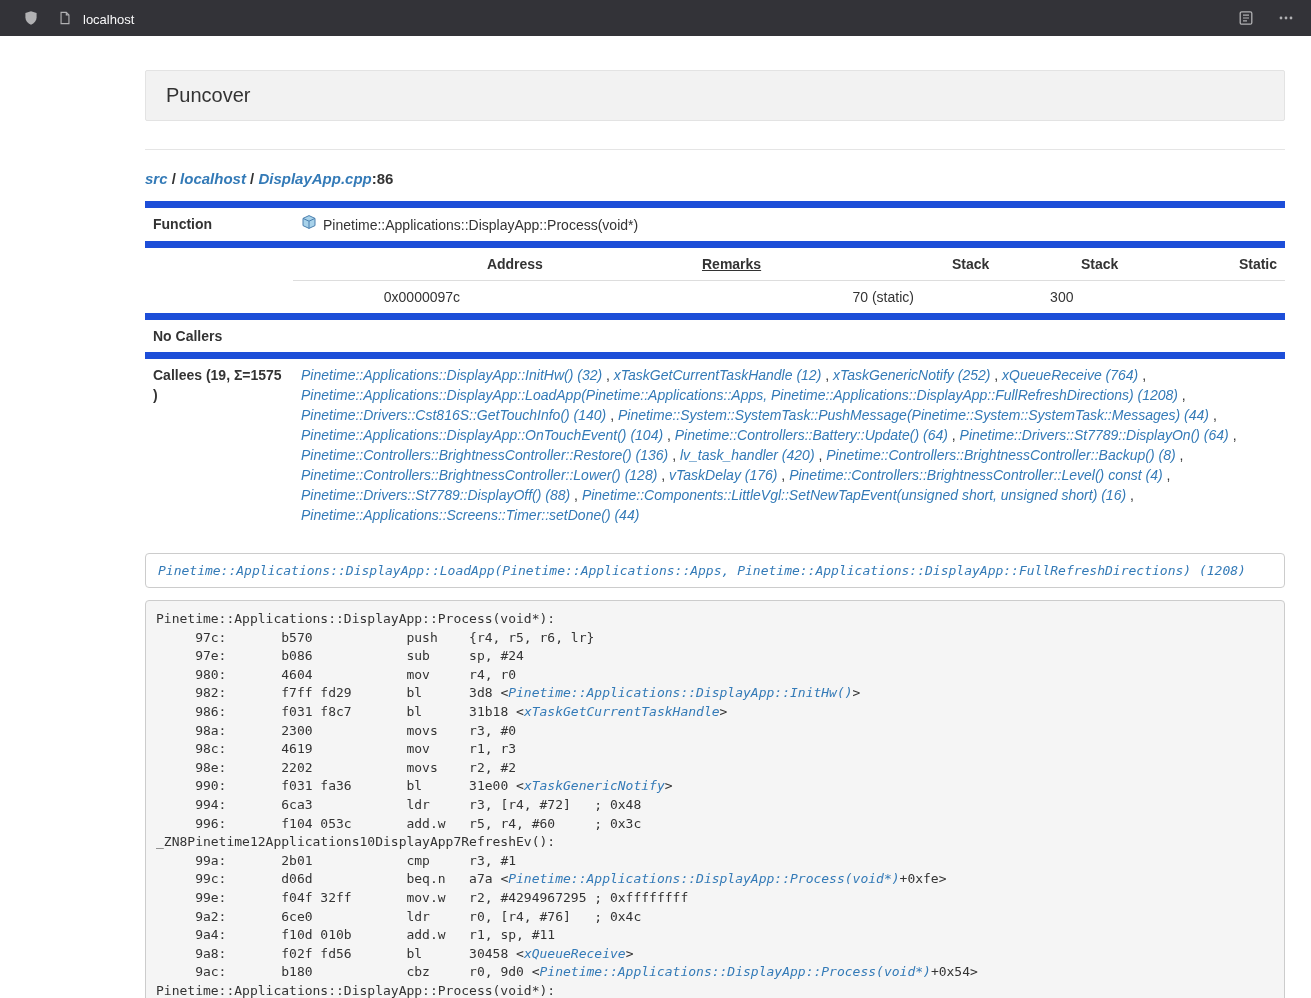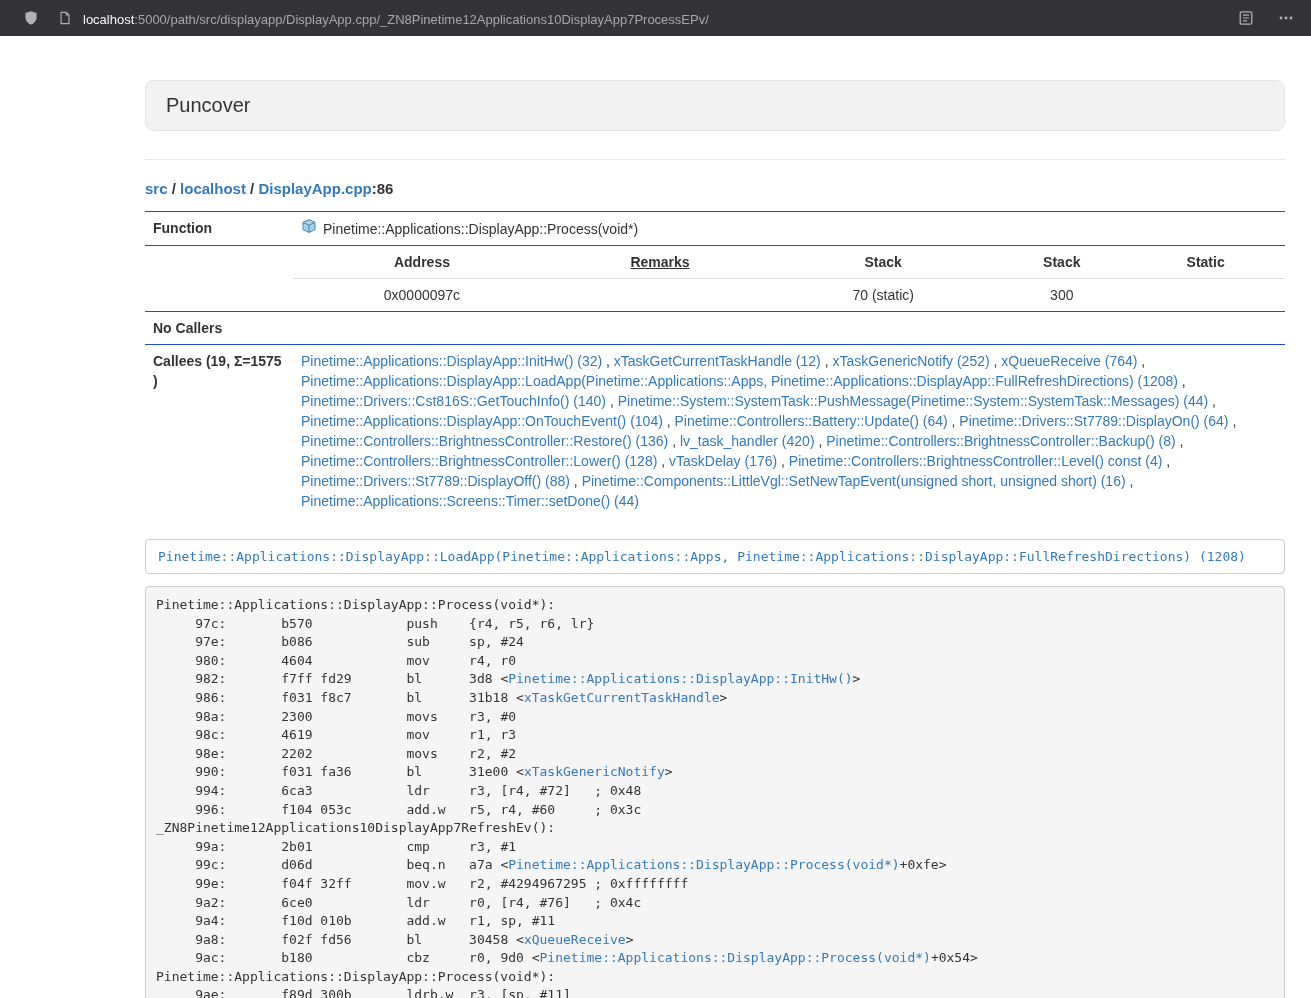--- a/index.html
+++ b/index.html
@@ -17,40 +17,40 @@
   }
   .tb-icon { display: inline-flex; width: 18px; height: 18px; align-items: center; justify-content: center; flex: none; }
   .urlbar { flex: 1; display: flex; align-items: flex-end; margin-left: 16px; font-size: 13px; white-space: nowrap; overflow: hidden; }
   .urlbar .tb-icon { margin-right: 9px; }
   .url-host { color: #f9f9fa; }
   .url-path { color: #a6a6ab; }
   .right-icons { display: flex; align-items: center; gap: 22px; margin-left: 18px; }
   
   .container { margin-left: 145px; width: 1140px; }
   .well {
-    margin-top: 44px; background: #f2f2f2;
-    border: 1px solid #e3e3e3; border-radius: 9px;
+    margin-top: 34px; background: #f2f2f2;
+    border: 1px solid #e3e3e3; border-radius: 2px;
     padding: 13px 20px;
   }
   .well .title { font-size: 20px; color: #333; }
   hr.sep { border: none; border-top: 1px solid #e5e5e5; margin: 28px 0 0; }
   .breadcrumb { margin-top: 20px; font-size: 15px; font-weight: bold; }
-  a { color: #337ab7; text-decoration: none; }
+  a { color: #337ab7; text-decoration: none; font-style: italic; }
   .bc-sep, .bc-suffix { color: #333; }
   
   table.fn { width: 100%; border-collapse: collapse; margin-top: 14px; font-size: 14px; }
   table.fn > tbody > tr > th,
   table.fn > tbody > tr > td {
-    border-top: 1px solid #1d4ed8; padding: 6px 8px;
+    border-top: 7px solid #1d4ed8; padding: 6px 8px;
     text-align: left; vertical-align: top; line-height: 20px;
   }
   table.fn > tbody > tr > th { font-weight: bold; width: 148px; }
   td.nested-cell { padding: 0 !important; }
   table.addr { width: 100%; border-collapse: collapse; font-size: 14px; }
-  table.addr th { font-weight: bold; padding: 6px 8px; text-align: center; line-height: 20px; }
+  table.addr th { font-weight: bold; padding: 6px 8px; text-align: right; line-height: 20px; }
   table.addr td { border-top: 1px solid #ddd; padding: 6px 8px; text-align: center; line-height: 20px; }
   table.addr th:nth-child(1), table.addr td:nth-child(1) { width: 26%; }
   table.addr th:nth-child(2), table.addr td:nth-child(2) { width: 22%; text-decoration: underline; }
   table.addr th:nth-child(3), table.addr td:nth-child(3) { width: 23%; }
   table.addr th:nth-child(4), table.addr td:nth-child(4) { width: 13%; }
   table.addr th:nth-child(5), table.addr td:nth-child(5) { width: 16%; }
   .fn-name-wrap { display: flex; align-items: center; gap: 6px; }
   .callees { line-height: 20px; }
   
   .hl-box {
@@ -79,21 +79,20 @@
       </svg>
   </span>
   <div class="urlbar">
     <span class="tb-icon">
       <svg width="14" height="14" viewBox="0 0 16 16">
           <path fill="none" stroke="#b1b1b3" stroke-width="1.3" d="M3.5 1.5h6l3 3v10h-9z"></path>
           <path fill="none" stroke="#b1b1b3" stroke-width="1.3" d="M9.5 1.5v3h3"></path>
         </svg>
     </span>
     <span class="url-host">localhost</span>
-      <span class="url-path">:5000/path/src/displayapp/DisplayApp.cpp/_ZN8Pinetime12Applications10DisplayApp7ProcessEPv/</span>
   </div>
   <div class="right-icons">
     <span class="tb-icon">
       <svg width="16" height="16" viewBox="0 0 16 16">
           <rect x="2.2" y="1.8" width="11.6" height="12.4" rx="1.5" fill="none" stroke="#b1b1b3" stroke-width="1.3"></rect>
           <path stroke="#b1b1b3" stroke-width="1.2" d="M5 5.2h6M5 8h6M5 10.8h4"></path>
         </svg>
     </span>
     <span class="tb-icon">
       <svg width="16" height="16" viewBox="0 0 16 16">

